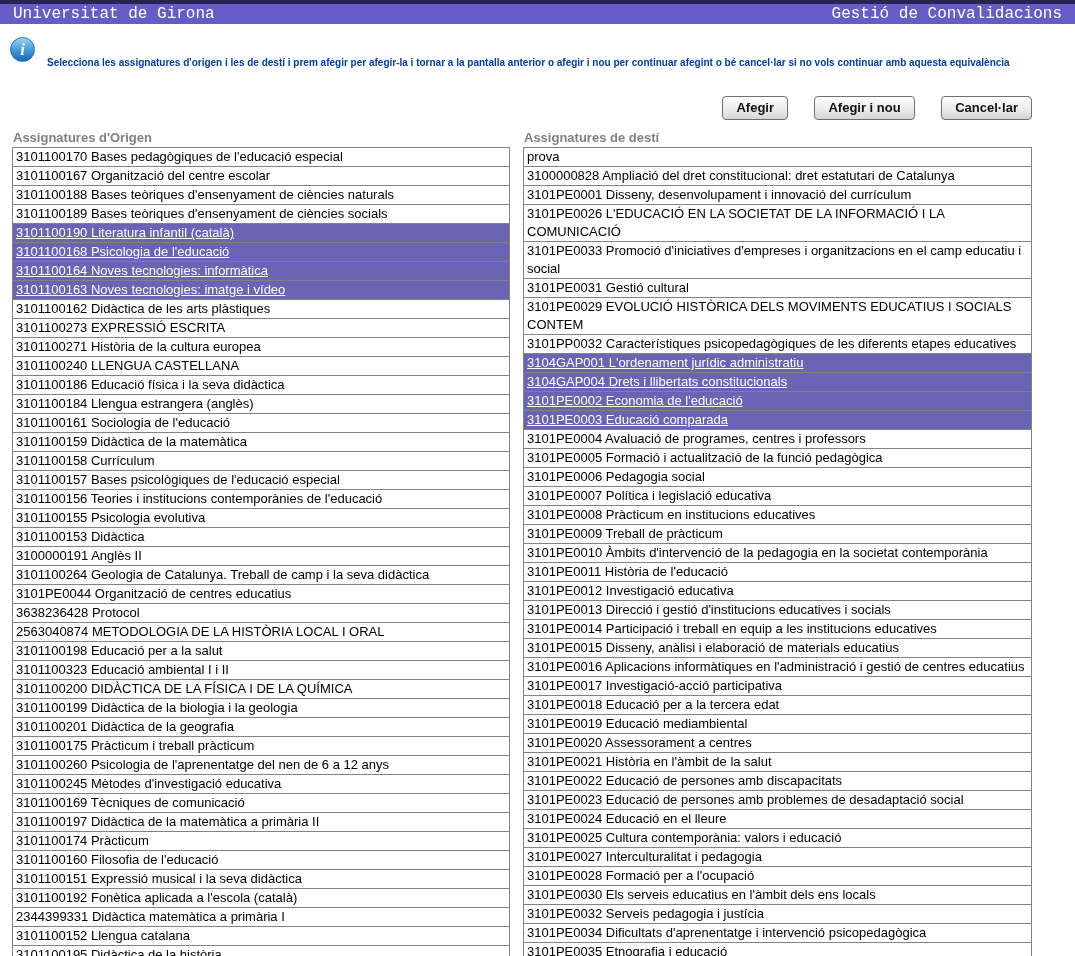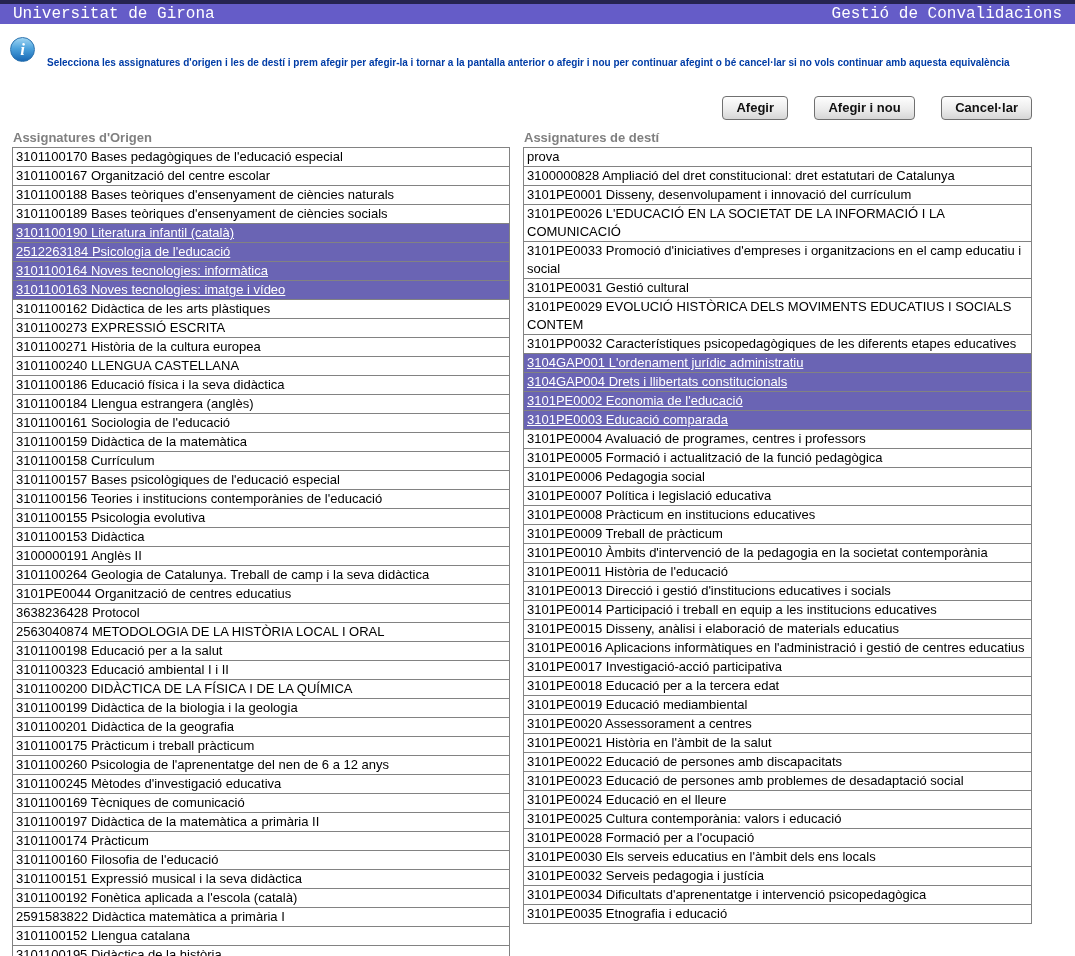--- a/index.html
+++ b/index.html
@@ -99,21 +99,21 @@
 
 <div class="lists-wrap">
   <div class="list-col origin">
     <div class="list-label">Assignatures d'Origen</div>
     <div class="listbox" id="origin-list">
         <div class="row">3101100170 Bases pedagògiques de l'educació especial</div>
         <div class="row">3101100167 Organització del centre escolar</div>
         <div class="row">3101100188 Bases teòriques d'ensenyament de ciències naturals</div>
         <div class="row">3101100189 Bases teòriques d'ensenyament de ciències socials</div>
         <div class="row selected">3101100190 Literatura infantil (català)</div>
-        <div class="row selected">2512263184 Psicologia de l'educació</div>
+        <div class="row selected">3101100168 Psicologia de l'educació</div>
         <div class="row selected">3101100164 Noves tecnologies: informàtica</div>
         <div class="row selected">3101100163 Noves tecnologies: imatge i vídeo</div>
         <div class="row">3101100162 Didàctica de les arts plàstiques</div>
         <div class="row">3101100273 EXPRESSIÓ ESCRITA</div>
         <div class="row">3101100271 Història de la cultura europea</div>
         <div class="row">3101100240 LLENGUA CASTELLANA</div>
         <div class="row">3101100186 Educació física i la seva didàctica</div>
         <div class="row">3101100184 Llengua estrangera (anglès)</div>
         <div class="row">3101100161 Sociologia de l'educació</div>
         <div class="row">3101100159 Didàctica de la matemàtica</div>
@@ -134,21 +134,21 @@
         <div class="row">3101100201 Didàctica de la geografia</div>
         <div class="row">3101100175 Pràcticum i treball pràcticum</div>
         <div class="row">3101100260 Psicologia de l'aprenentatge del nen de 6 a 12 anys</div>
         <div class="row">3101100245 Mètodes d'investigació educativa</div>
         <div class="row">3101100169 Tècniques de comunicació</div>
         <div class="row">3101100197 Didàctica de la matemàtica a primària II</div>
         <div class="row">3101100174 Pràcticum</div>
         <div class="row">3101100160 Filosofia de l'educació</div>
         <div class="row">3101100151 Expressió musical i la seva didàctica</div>
         <div class="row">3101100192 Fonètica aplicada a l'escola (català)</div>
-        <div class="row">2591583822 Didàctica matemàtica a primària I</div>
+        <div class="row">2344399331 Didàctica matemàtica a primària I</div>
         <div class="row">3101100152 Llengua catalana</div>
         <div class="row">3101100195 Didàctica de la història</div>
       </div>
   </div>
   <div class="list-col destination">
     <div class="list-label">Assignatures de destí</div>
     <div class="listbox" id="destination-list">
         <div class="row">prova</div>
         <div class="row">3100000828 Ampliació del dret constitucional: dret estatutari de Catalunya</div>
         <div class="row">3101PE0001 Disseny, desenvolupament i innovació del currículum</div>
@@ -162,33 +162,35 @@
         <div class="row selected">3101PE0002 Economia de l'educació</div>
         <div class="row selected">3101PE0003 Educació comparada</div>
         <div class="row">3101PE0004 Avaluació de programes, centres i professors</div>
         <div class="row">3101PE0005 Formació i actualització de la funció pedagògica</div>
         <div class="row">3101PE0006 Pedagogia social</div>
         <div class="row">3101PE0007 Política i legislació educativa</div>
         <div class="row">3101PE0008 Pràcticum en institucions educatives</div>
         <div class="row">3101PE0009 Treball de pràcticum</div>
         <div class="row">3101PE0010 Àmbits d'intervenció de la pedagogia en la societat contemporània</div>
         <div class="row">3101PE0011 Història de l'educació</div>
+        <div class="row">3101PE0012 Investigació educativa</div>
         <div class="row">3101PE0013 Direcció i gestió d'institucions educatives i socials</div>
         <div class="row">3101PE0014 Participació i treball en equip a les institucions educatives</div>
         <div class="row">3101PE0015 Disseny, anàlisi i elaboració de materials educatius</div>
         <div class="row">3101PE0016 Aplicacions informàtiques en l'administració i gestió de centres educatius</div>
         <div class="row">3101PE0017 Investigació-acció participativa</div>
         <div class="row">3101PE0018 Educació per a la tercera edat</div>
         <div class="row">3101PE0019 Educació mediambiental</div>
         <div class="row">3101PE0020 Assessorament a centres</div>
         <div class="row">3101PE0021 Història en l'àmbit de la salut</div>
         <div class="row">3101PE0022 Educació de persones amb discapacitats</div>
         <div class="row">3101PE0023 Educació de persones amb problemes de desadaptació social</div>
         <div class="row">3101PE0024 Educació en el lleure</div>
         <div class="row">3101PE0025 Cultura contemporània: valors i educació</div>
+        <div class="row">3101PE0027 Interculturalitat i pedagogia</div>
         <div class="row">3101PE0028 Formació per a l'ocupació</div>
         <div class="row">3101PE0030 Els serveis educatius en l'àmbit dels ens locals</div>
         <div class="row">3101PE0032 Serveis pedagogia i justícia</div>
         <div class="row">3101PE0034 Dificultats d'aprenentatge i intervenció psicopedagògica</div>
         <div class="row">3101PE0035 Etnografia i educació</div>
       </div>
   </div>
 </div>
 
 </body></html>

